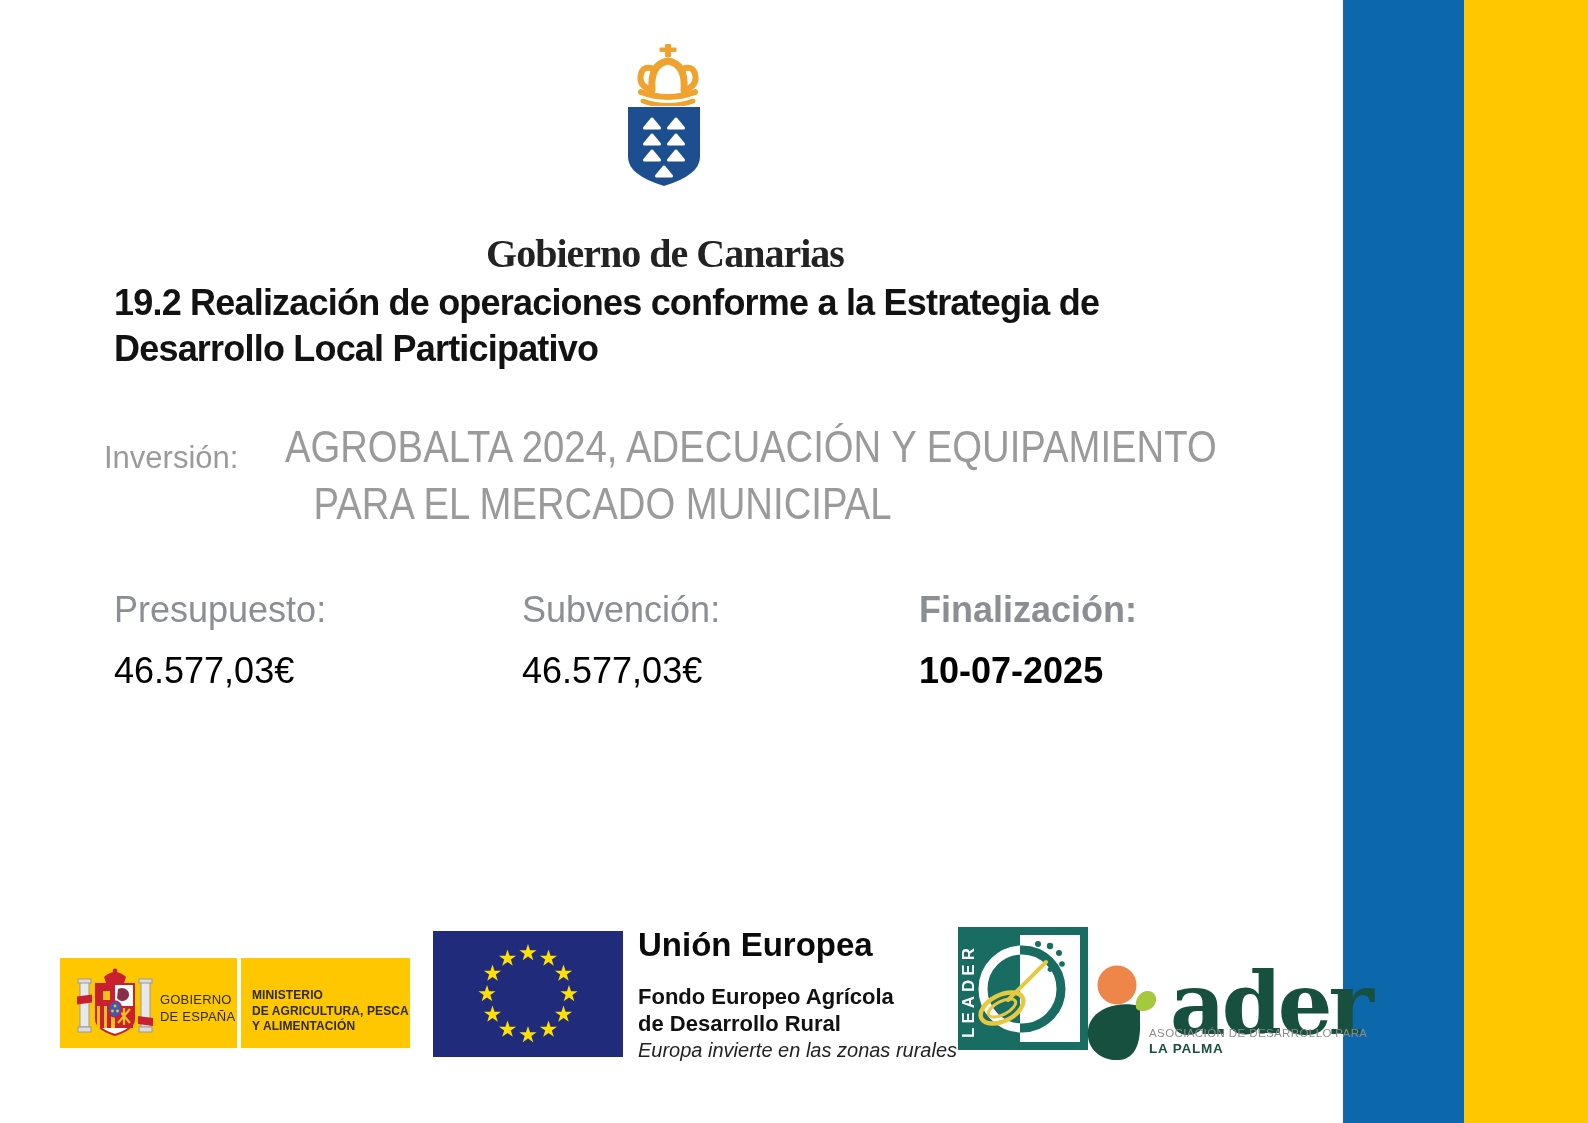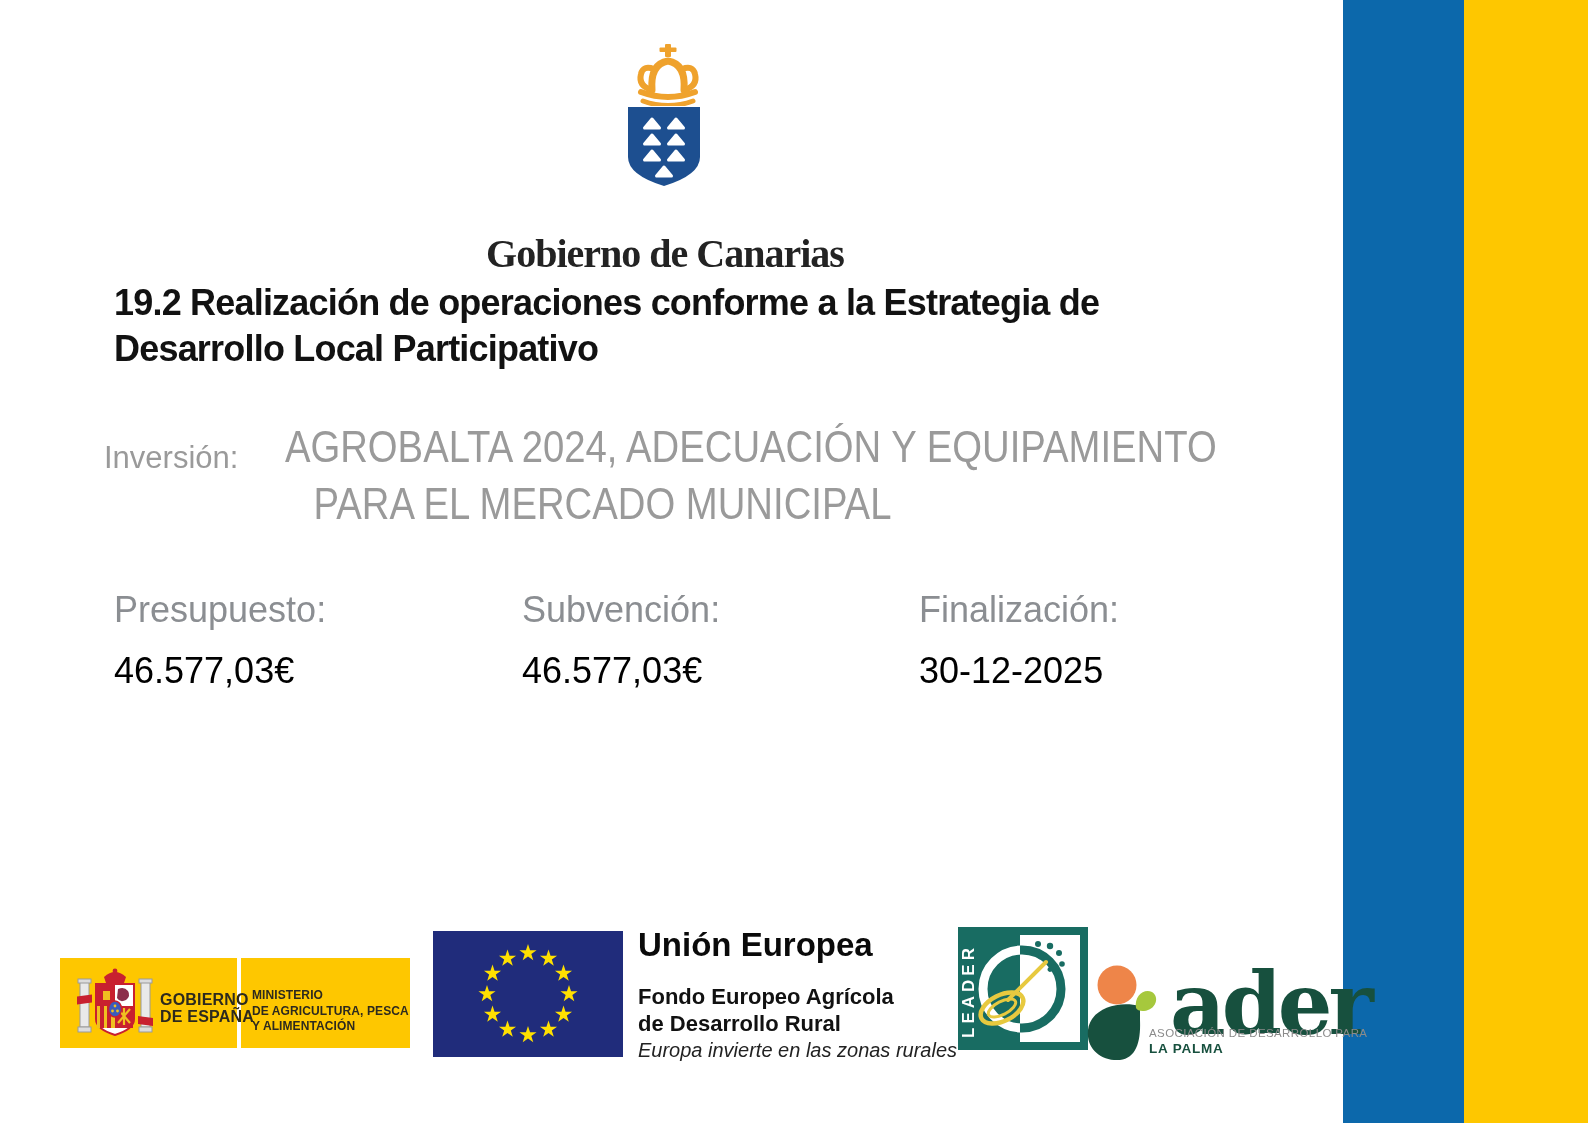--- a/index.html
+++ b/index.html
@@ -31,21 +31,21 @@
   .inv-line2{position:relative;left:-63px;}
 
   
   .stat{top:589px;width:330px;}
   .stat-label{font-size:36px;color:#8b8e92;}
   .stat-value{font-size:36px;color:#000;margin-top:19px;}
 
   
   .spain{left:60px;top:958px;width:350px;height:90px;background:#fec700;}
   .spain-divider{left:177px;top:0;width:4px;height:90px;background:#ffffff;}
-  .spain-gov{left:100px;top:33px;font-size:16px;font-weight:700;color:#2d2a1e;
+  .spain-gov{left:100px;top:33px;font-size:13px;font-weight:400;color:#2d2a1e;
              line-height:17px;letter-spacing:0.2px;}
   .spain-min{left:192px;top:30px;font-size:12px;font-weight:600;color:#2d2a1e;
              line-height:15.5px;letter-spacing:0.1px;}
 
   
   .eu-flag{left:433px;top:931px;}
   .eu-title{left:638px;top:926px;font-size:33px;font-weight:700;color:#0a0a0a;}
   .eu-fund{left:638px;top:983px;font-size:22px;font-weight:700;color:#111;line-height:27px;}
   .eu-tagline{left:638px;top:1039px;font-size:20px;font-style:italic;color:#222;}
 
@@ -102,23 +102,23 @@
   </div>
 
   <div class="abs stat" style="left:114px;">
     <div class="stat-label">Presupuesto:</div>
     <div class="stat-value">46.577,03€</div>
   </div>
   <div class="abs stat" style="left:522px;">
     <div class="stat-label">Subvención:</div>
     <div class="stat-value">46.577,03€</div>
   </div>
-  <div class="abs stat" style="left:919px;">
+  <div class="abs stat" style="left:919px;font-weight:bold;">
     <div class="stat-label">Finalización:</div>
-    <div class="stat-value">30-12-2025</div>
+    <div class="stat-value">10-07-2025</div>
   </div>
 
   <div class="abs spain">
     <svg class="abs" style="left:14px;top:9px;" width="82" height="74" viewBox="0 0 82 74">
 
       <g stroke="#9a9a9a" stroke-width="1">
         <rect x="6" y="14" width="9" height="46" fill="#e9e9e9"></rect>
         <rect x="4" y="12" width="13" height="4" fill="#dcdcdc"></rect>
         <rect x="4" y="60" width="13" height="5" fill="#dcdcdc"></rect>
         <rect x="67" y="14" width="9" height="46" fill="#e9e9e9"></rect>

